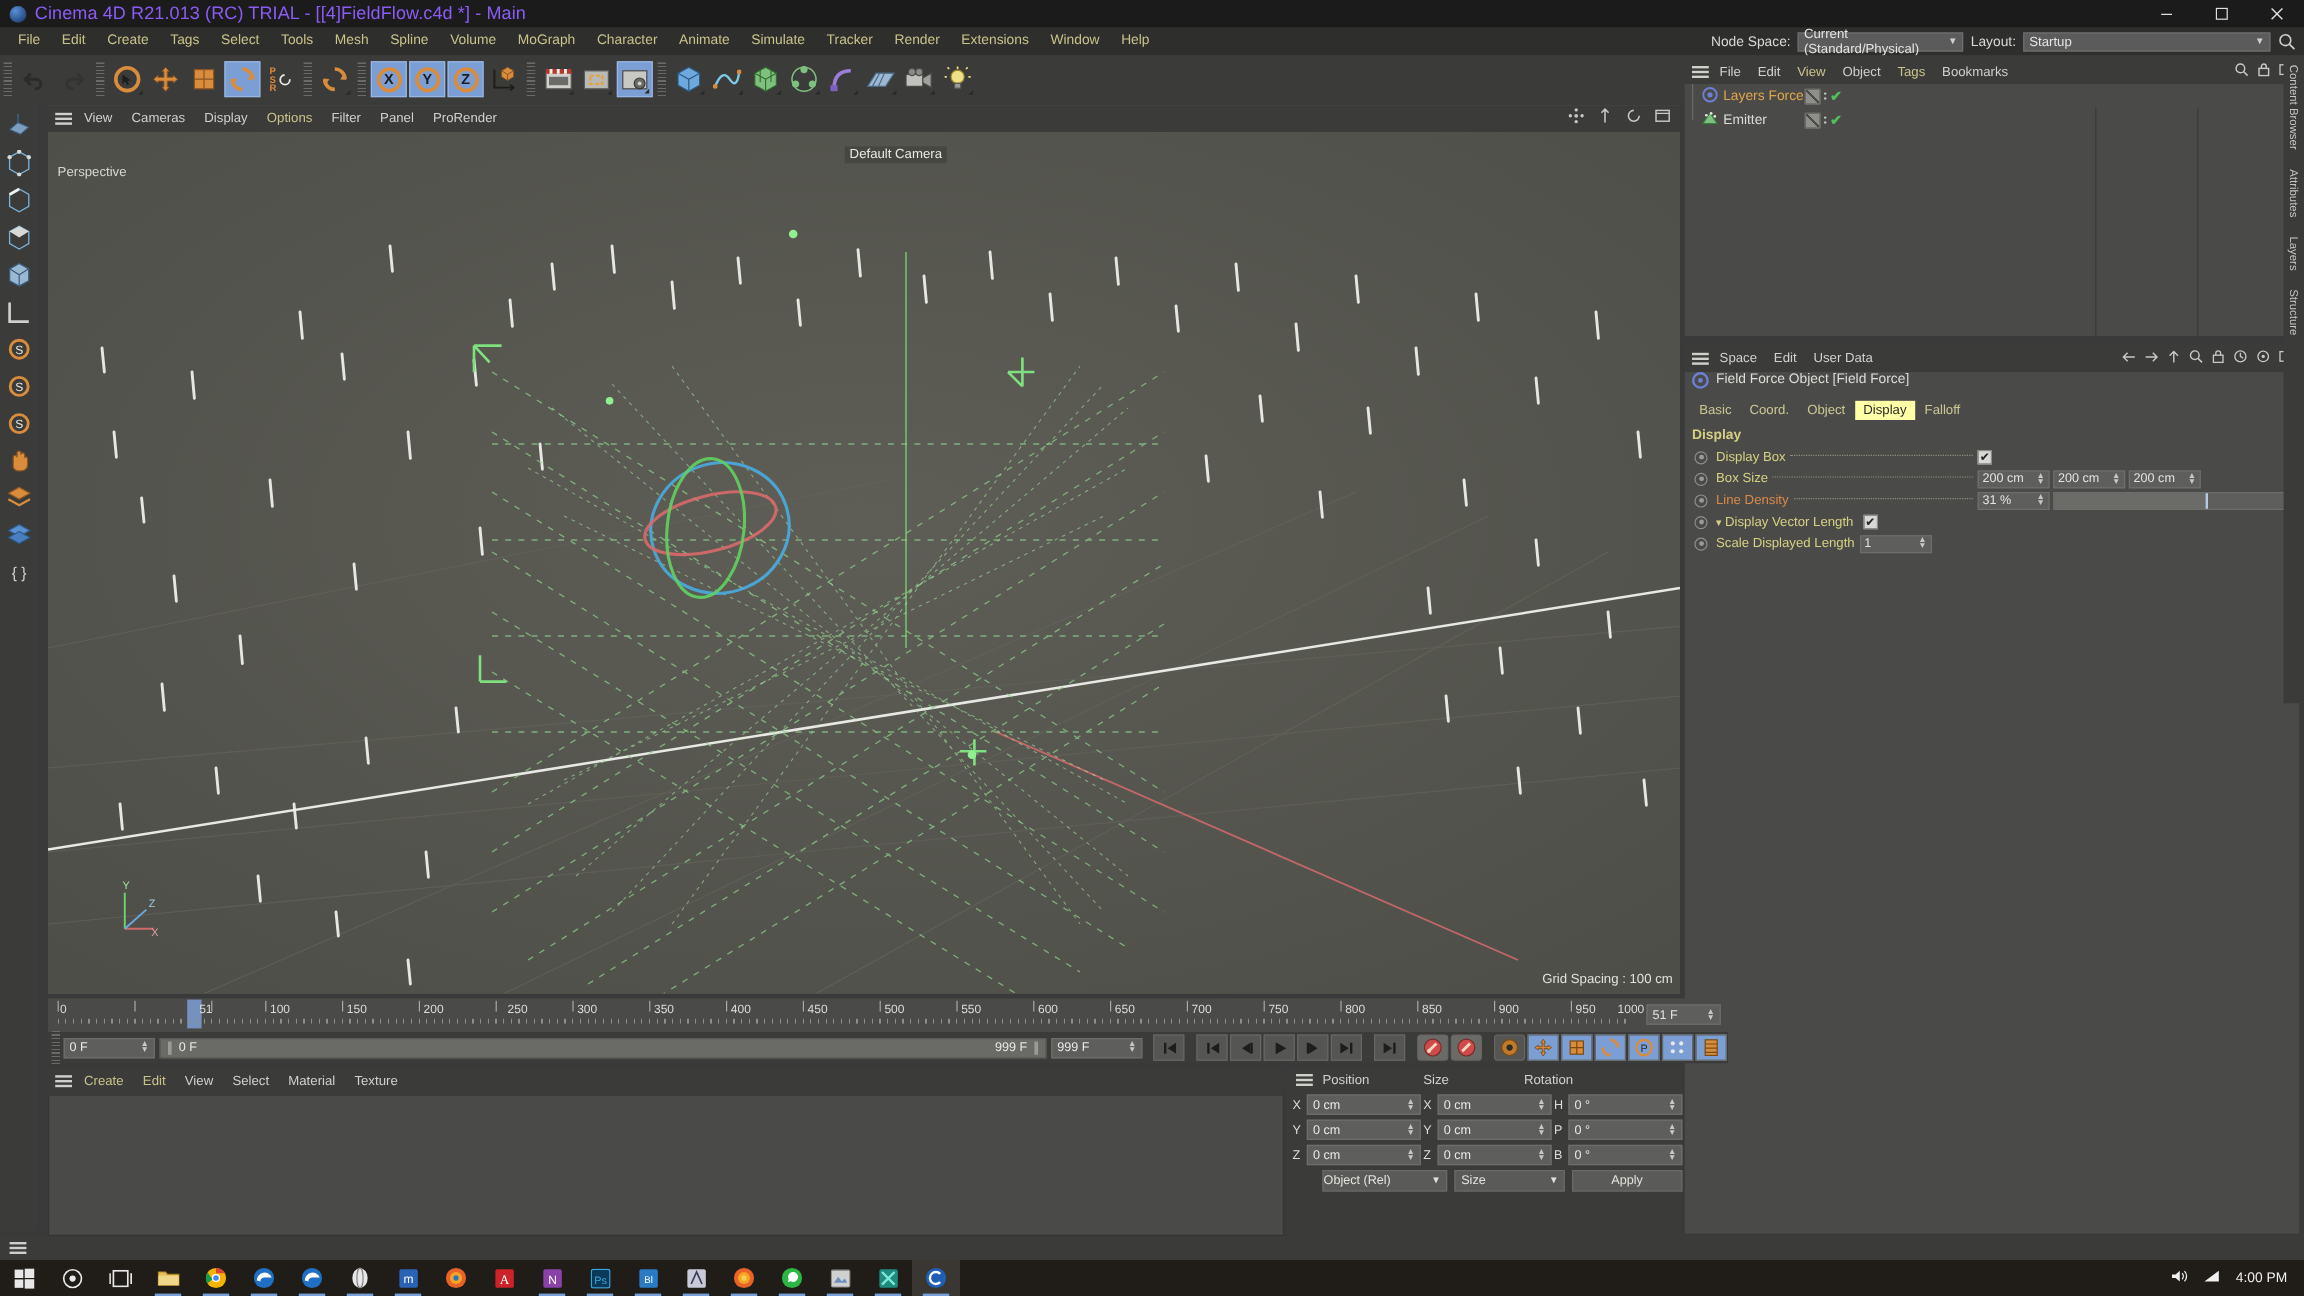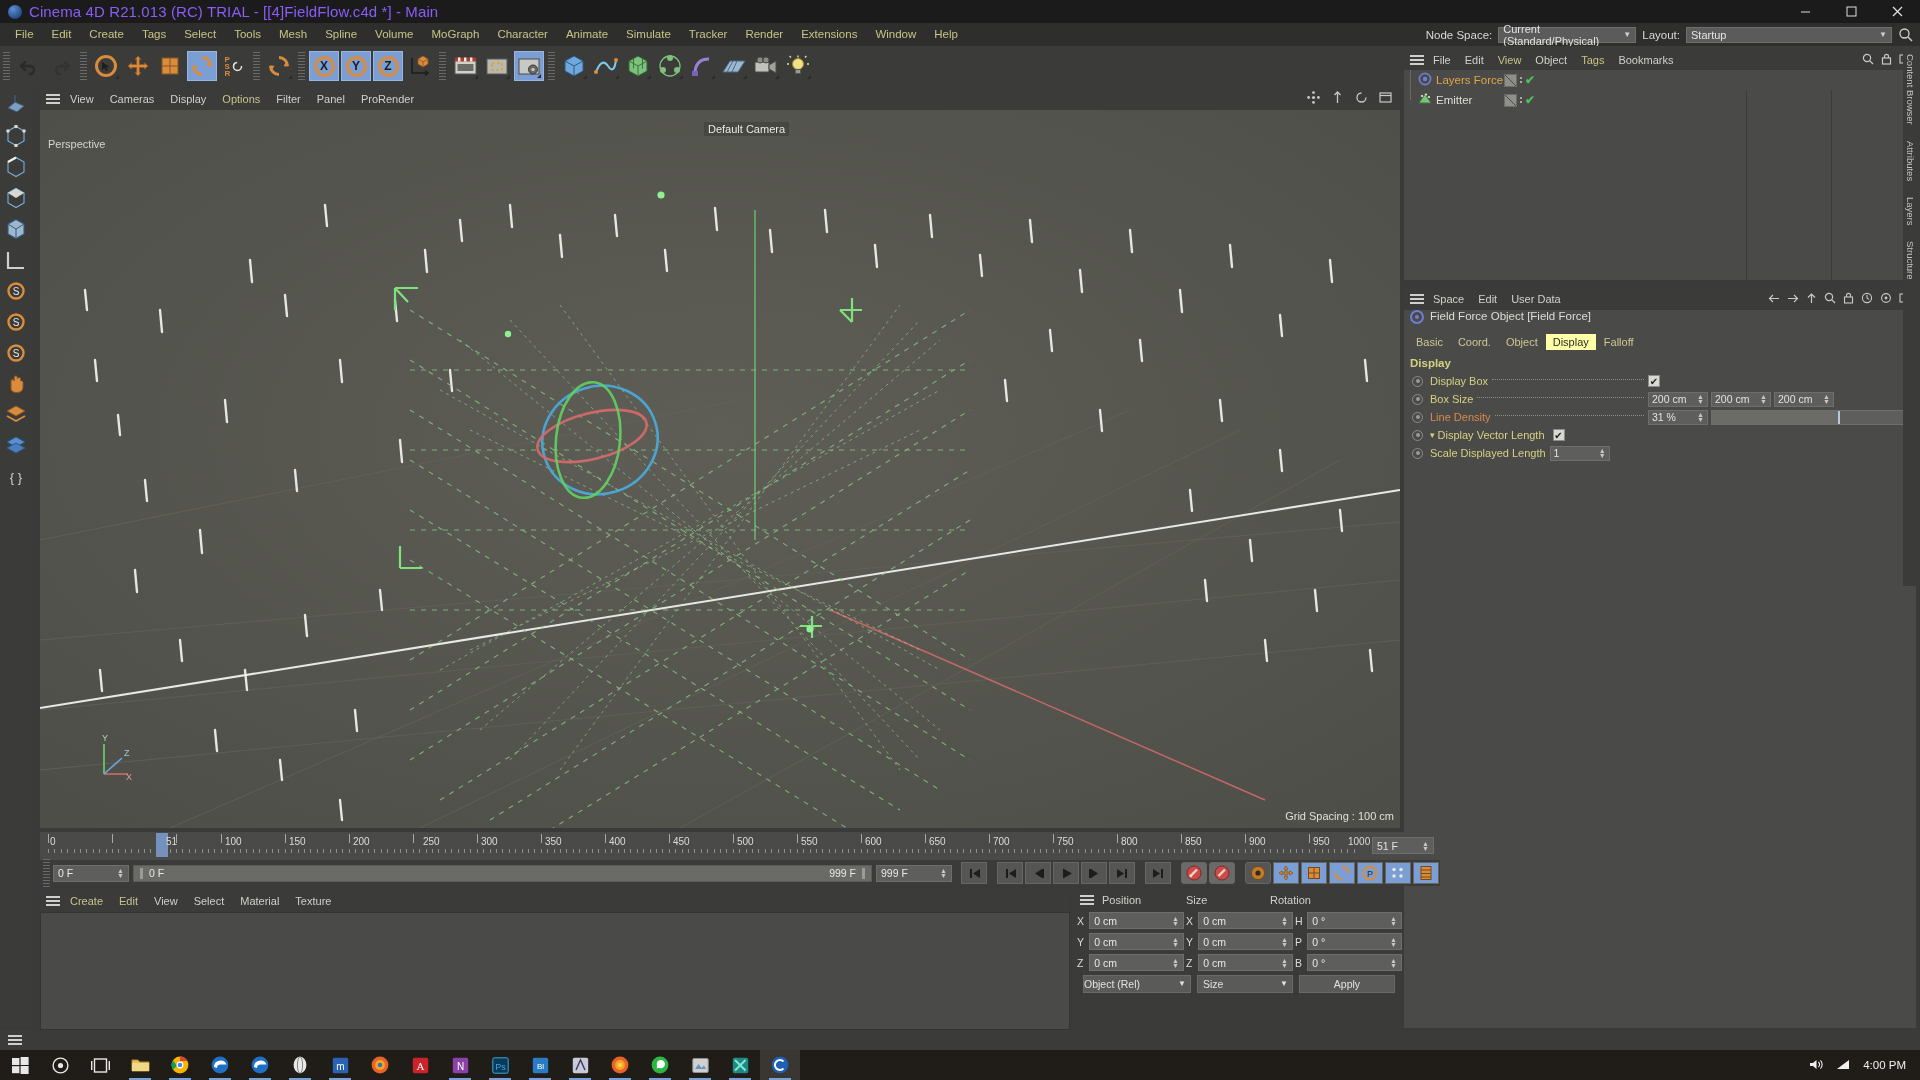--- a/index.html
+++ b/index.html
@@ -1220,21 +1220,21 @@
       <span class="spin">▲<br>▼</span>
       </span>
     <span class="caxis">B</span>
     <span class="cfield">
       <span>0 °</span>
       <span class="spin">▲<br>▼</span>
       </span>
   </div>
 
   <div class="crow">
-    <span class="cbtn" style="width:108px;margin-left:6px">
+    <span class="cbtn" style="width:108px;margin-left:25px">
       <span>Object (Rel)</span>
       <span style="margin-left:auto;padding-right:4px;font-size:8px">▼</span>
     </span>
     <span class="cbtn" style="width:96px;margin-left:4px">
       <span style="padding-left:5px">Size</span>
       <span style="margin-left:auto;padding-right:4px;font-size:8px">▼</span>
     </span>
     <span class="cbtn" style="width:96px;margin-left:4px;justify-content:center">Apply</span>
   </div>
 </div>

